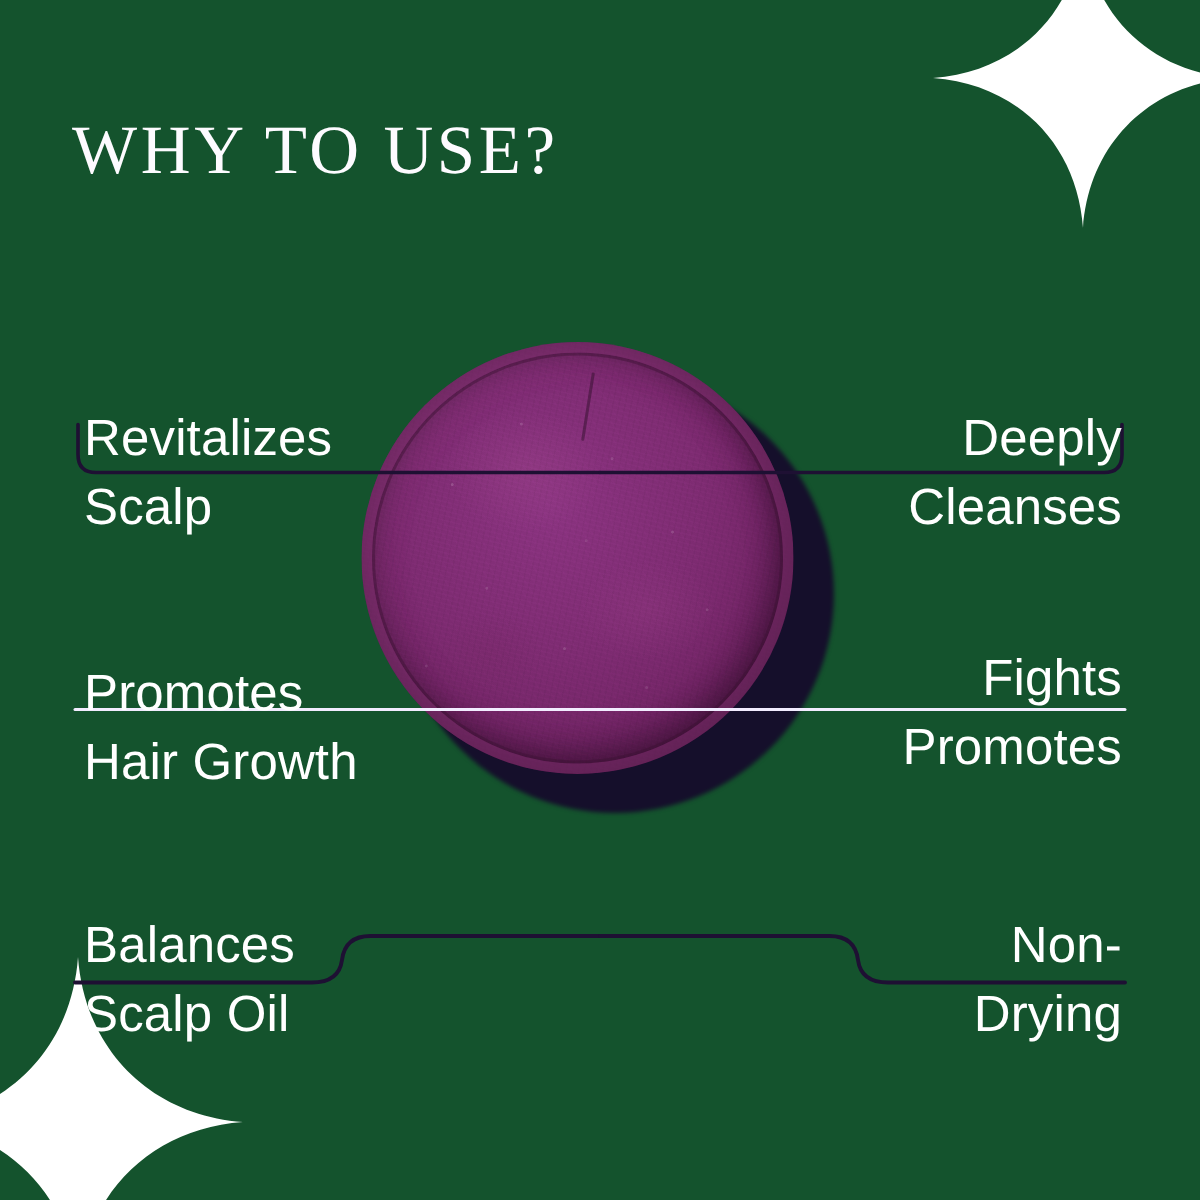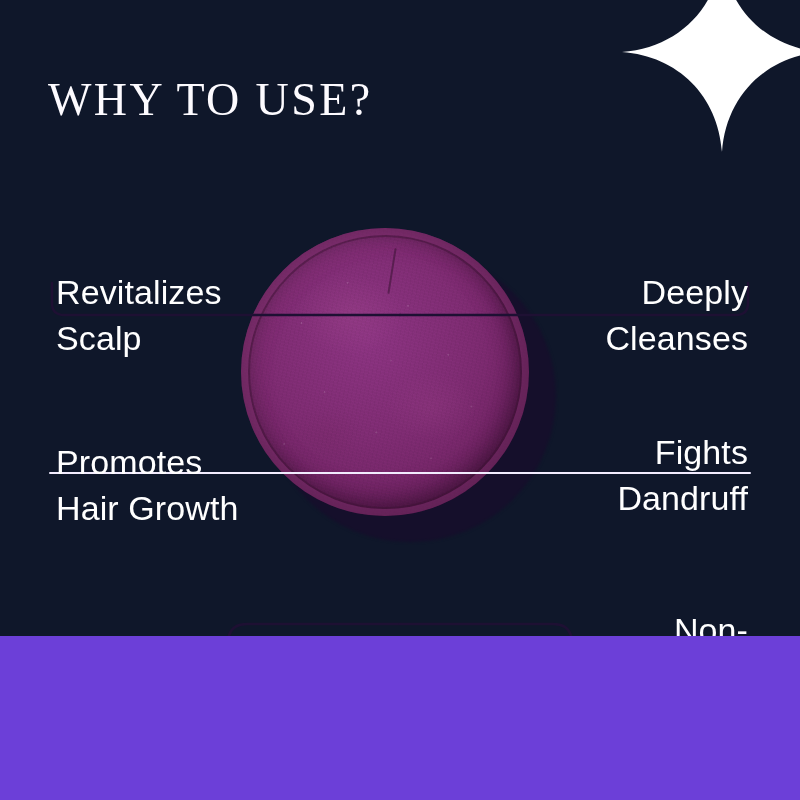--- a/index.html
+++ b/index.html
@@ -4,23 +4,23 @@
 <title>Why To Use</title>
 <style>
   html, body {
     margin: 0;
     padding: 0;
     background: #6c3fd8;
   }
   #poster {
     position: relative;
     width: 800px;
-    height: 636px;
+    height: 800px;
     overflow: hidden;
-    background: #0f172a;
+    background: #14532d;
     font-family: "Liberation Sans", sans-serif;
     -webkit-font-smoothing: antialiased;
   }
 
   
   .sparkle {
     position: absolute;
     pointer-events: none;
   }
   #sparkle-top-right {
@@ -201,19 +201,21 @@
   <div class="benefit right" id="benefit-deeply-cleanses">Deeply
 Cleanses</div>
 
   <div class="benefit left" id="benefit-revitalizes-scalp">Revitalizes
 Scalp</div>
 
   <div class="benefit left" id="benefit-promotes-growth">Promotes
 Hair Growth</div>
 
   <div class="benefit right" id="benefit-fights-dandruff">Fights
-Dandruff</div>
-
+Promotes</div>
+
+  <div class="benefit left" id="benefit-balances-oil">Balances
+Scalp Oil</div>
 
   <div class="benefit right" id="benefit-non-drying">Non-
 Drying</div>
 
 </div>
 
 </body></html>

